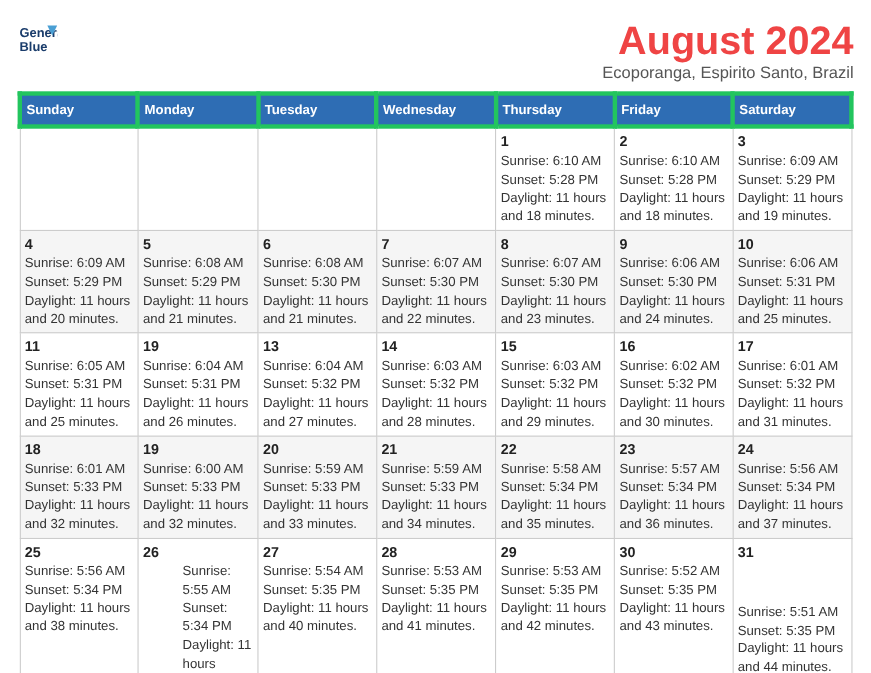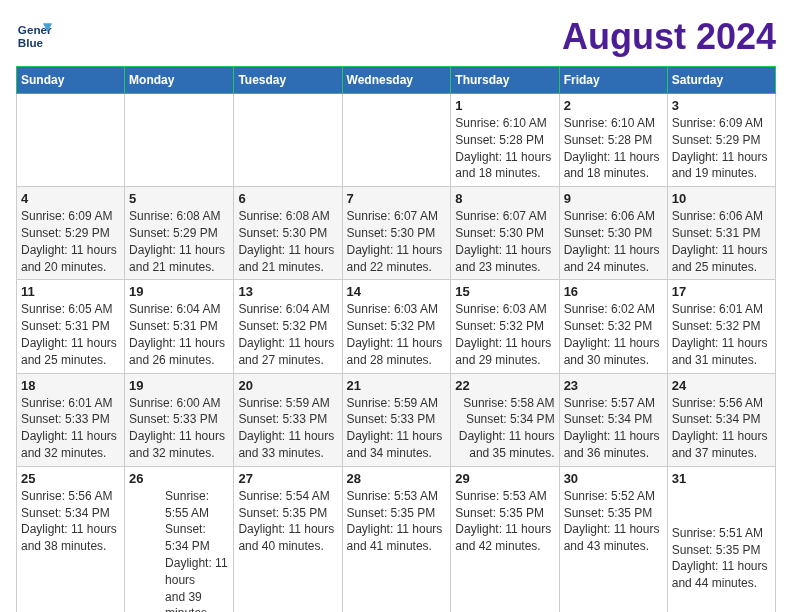--- a/index.html
+++ b/index.html
@@ -24,39 +24,39 @@
     .logo-icon {
       width: 36px;
       height: 36px;
     }
     .title-block {
       text-align: right;
     }
     .month-title {
       font-size: 36px;
       font-weight: bold;
-      color: #4c1d95;
+      color: #ef4444;
     }
     .location {
       font-size: 15px;
       color: #555;
     }
     table {
       width: 100%;
       border-collapse: collapse;
       font-size: 11px;
     }
     thead tr th {
       background-color: #2e6db4;
       color: #fff;
       padding: 6px 4px;
       text-align: left;
       font-size: 12px;
       font-weight: bold;
-      border: 1px solid #22c55e;
+      border: 4px solid #22c55e;
     }
     tbody tr td {
       border: 1px solid #ccc;
       vertical-align: top;
       padding: 4px;
       height: 82px;
       width: 110px;
       background: #fff;
     }
     tbody tr:nth-child(even) td {
@@ -84,20 +84,21 @@
 <div class="header">
   <div class="logo">
     <svg class="logo-icon" viewBox="0 0 40 40">
       <text x="2" y="20" font-size="13" font-weight="bold" fill="#1a3c6b">General</text>
       <text x="2" y="34" font-size="13" font-weight="bold" fill="#1a3c6b">Blue</text>
       <polygon points="30,8 40,8 35,18" fill="#4a9fd4"></polygon>
     </svg>
   </div>
   <div class="title-block">
     <div class="month-title">August 2024</div>
+    <div class="location">Ecoporanga, Espirito Santo, Brazil</div>
   </div>
 </div>
 
 <table>
   <thead>
     <tr id="header-row">
         <th>Sunday</th>
         <th>Monday</th>
         <th>Tuesday</th>
         <th>Wednesday</th>
@@ -260,21 +261,21 @@
         </td>
         <td>
           <span class="day-num">21</span>
           <div class="day-info" style="white-space: pre-line;">Sunrise: 5:59 AM
 Sunset: 5:33 PM
 Daylight: 11 hours
 and 34 minutes.</div>
         </td>
         <td>
           <span class="day-num">22</span>
-          <div class="day-info" style="white-space: pre-line; text-align: right;">Sunrise: 5:58 AM
+          <div class="day-info" style="white-space: pre-line;">Sunrise: 5:58 AM
 Sunset: 5:34 PM
 Daylight: 11 hours
 and 35 minutes.</div>
         </td>
         <td>
           <span class="day-num">23</span>
           <div class="day-info" style="white-space: pre-line;">Sunrise: 5:57 AM
 Sunset: 5:34 PM
 Daylight: 11 hours
 and 36 minutes.</div>

